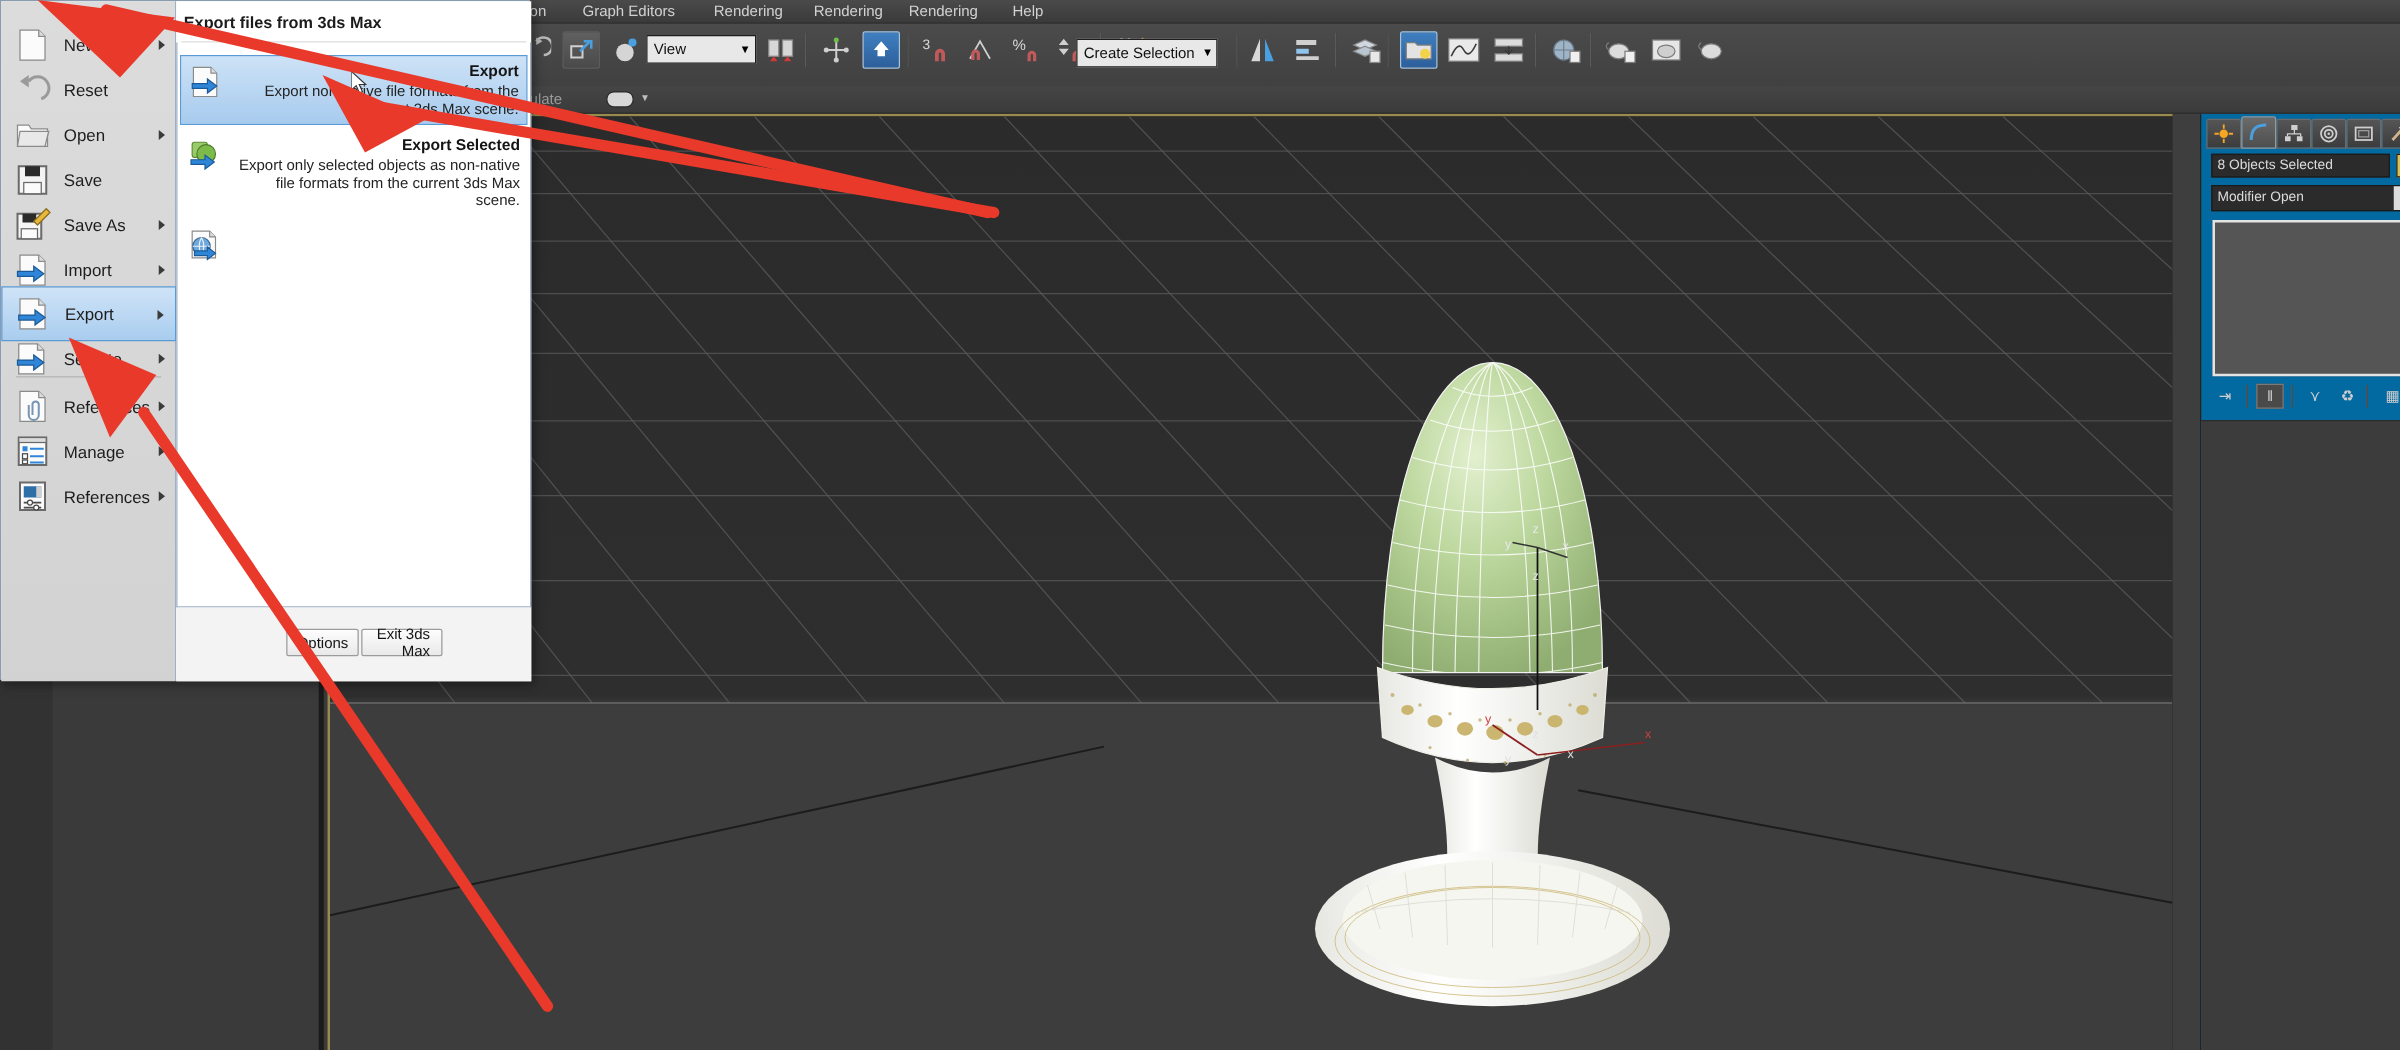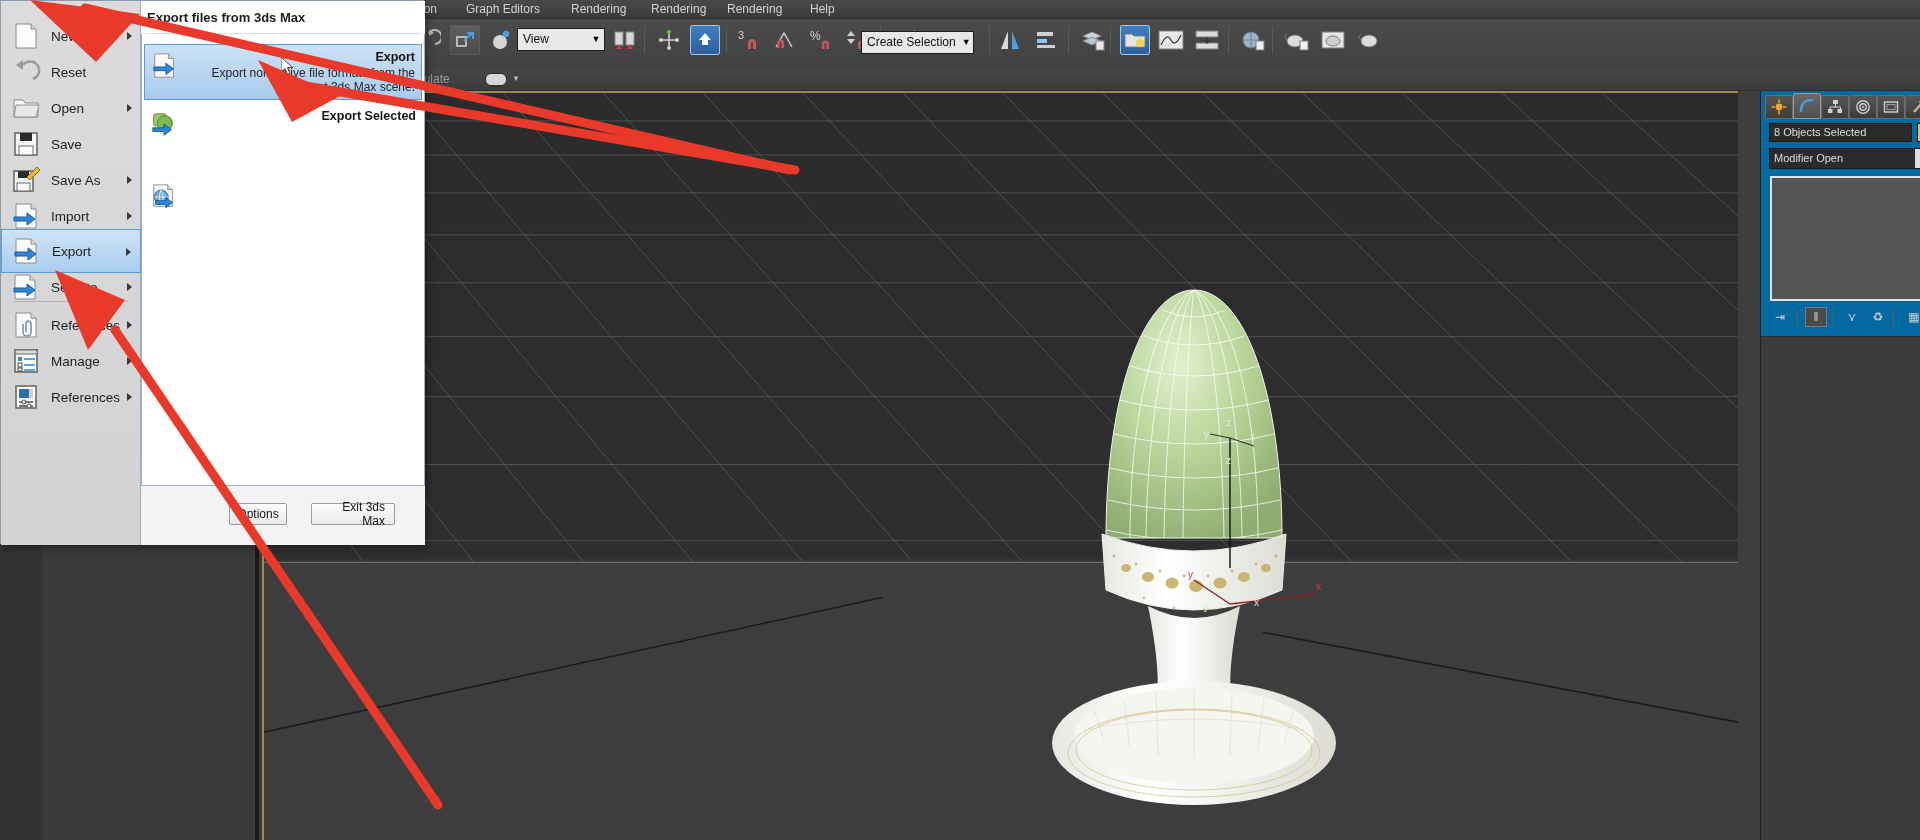--- a/index.html
+++ b/index.html
@@ -752,39 +752,40 @@
         <div class="am-entry" style="top:70px">
           <span class="eicn">
             <svg width="28" height="28" viewBox="0 0 30 30">
               <rect x="4" y="3" width="13" height="13" rx="2" fill="#9acb6a" stroke="#5c8a36"></rect>
               <circle cx="16" cy="13" r="8" fill="#7cbb4a" stroke="#4f7b2e"></circle>
               <path d="M3 18 H15 V14 L23 20 L15 26 V22 H3 Z" fill="#2f86d8" stroke="#1b5a96"></path>
             </svg>
           </span>
           <span class="etxt">
             <span class="ehead" style="display:block">Export Selected</span>
+            <span class="edesc" style="display:block">Export only selected objects as non-native file formats from the current 3ds Max scene.</span>
           </span>
         </div>
 
         <div class="am-entry" style="top:142px">
           <span class="eicn">
             <svg width="28" height="28" viewBox="0 0 30 30">
               <path d="M4 2 H19 L24 7 V25 H4 Z" fill="#fbfbfb" stroke="#8a8a8a"></path>
               <path d="M19 2 V7 H24" fill="#dcdcdc" stroke="#8a8a8a"></path>
               <circle cx="12" cy="15" r="7.5" fill="#6ea8dc" stroke="#33628f"></circle>
               <path d="M4.5 15 H19.5 M12 7.5 Q16 15 12 22.5 M12 7.5 Q8 15 12 22.5" stroke="#e9f2fa" stroke-width="1" fill="none"></path>
               <path d="M6 19 H17 V15.5 L24 21 L17 26.5 V23 H6 Z" fill="#2f86d8" stroke="#1b5a96"></path>
             </svg>
           </span>
         </div>
       </div>
 
       <div class="am-foot">
         <div class="am-btn" style="left:88px;width:58px">Options</div>
-        <div class="am-btn" style="left:170px;width:84px">Exit 3ds Max</div>
+        <div class="am-btn" style="left:148px;width:65px">Exit 3ds Max</div>
       </div>
     </div>
   </div>
 
   <svg class="cursor" viewBox="0 0 13 19">
     <path d="M0 0 L0 15 L4 11.5 L6.6 17.5 L9 16.4 L6.4 10.6 L11.6 10.6 Z" fill="#fff" stroke="#333" stroke-width="0.9"></path>
   </svg>
 
   <svg class="annot" viewBox="0 0 1920 840">
 

